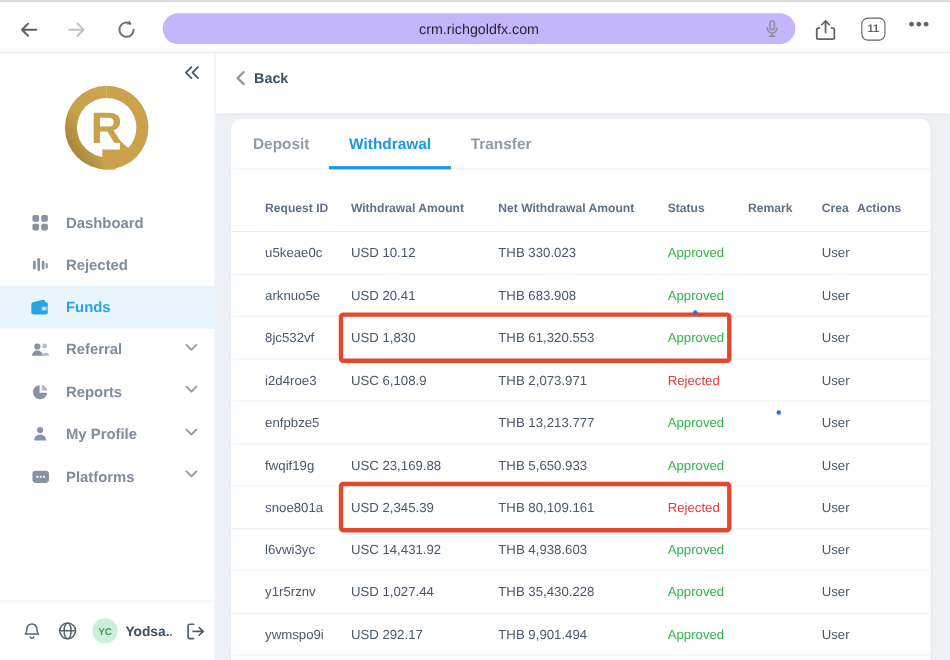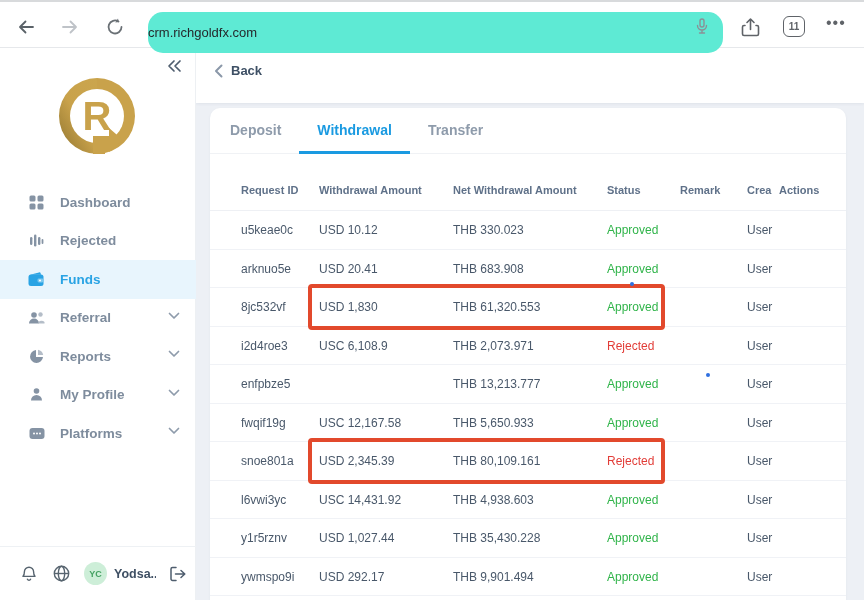--- a/index.html
+++ b/index.html
@@ -3,22 +3,22 @@
 <meta charset="utf-8">
 <style>
   * { margin:0; padding:0; box-sizing:border-box; }
   html,body { width:864px; height:600px; overflow:hidden; }
   body { font-family:"Liberation Sans", sans-serif; background:#edf0f5; position:relative; }
 
   
   .browser-bar { position:absolute; left:0; top:0; width:864px; height:48px; background:#ffffff;
     border-top:2px solid #d8dadc; border-bottom:1px solid #e6e8eb; z-index:30; }
   .nav-btn { position:absolute; top:13px; width:24px; height:24px; display:flex; align-items:center; justify-content:center; cursor:pointer; }
-  .url-pill { position:absolute; left:148px; top:10px; width:575px; height:41px; background:#5eead4;
-    border-radius:15px; display:flex; align-items:center; justify-content:flex-start; }
+  .url-pill { position:absolute; left:148px; top:10px; width:575px; height:28px; background:#c4b5fd;
+    border-radius:15px; display:flex; align-items:center; justify-content:center; }
   .url-text { font-size:13px; color:#25282c; }
   .mic { position:absolute; right:12px; top:5px; }
   .tab-count { position:absolute; left:783px; top:14px; width:22px; height:21px; border:1.6px solid #5f6368;
     border-radius:6px; display:flex; align-items:center; justify-content:center;
     font-size:10px; font-weight:700; color:#5f6368; cursor:pointer; }
   .dots { position:absolute; left:826px; top:12px; font-size:16px; color:#5f6368; letter-spacing:1px; cursor:pointer; }
 
   
   .sidebar { position:absolute; left:0; top:48px; width:196px; height:552px; background:#ffffff;
     border-right:1px solid #edf0f3; z-index:20; }
@@ -316,21 +316,21 @@
         </div>
         <div class="trow">
           <span style="left: 31px;">enfpbze5</span>
           <span style="left: 243px;">THB 13,213.777</span>
           <span class="status-approved" style="left: 397px;">Approved</span>
           <span style="left: 470px;"></span>
           <span class="clipcell" style="left: 537px; width: 30px;">User</span>
         </div>
         <div class="trow">
           <span style="left: 31px;">fwqif19g</span>
-          <span style="left: 109px;">USC 12,167.58</span>
+          <span style="left: 109px;">USC 23,169.88</span>
           <span style="left: 243px;">THB 5,650.933</span>
           <span class="status-approved" style="left: 397px;">Approved</span>
           <span style="left: 470px;"></span>
           <span class="clipcell" style="left: 537px; width: 30px;">User</span>
         </div>
         <div class="trow">
           <span style="left: 31px;">snoe801a</span>
           <span style="left: 109px;">USD 2,345.39</span>
           <span style="left: 243px;">THB 80,109.161</span>
           <span class="status-rejected" style="left: 397px;">Rejected</span>

